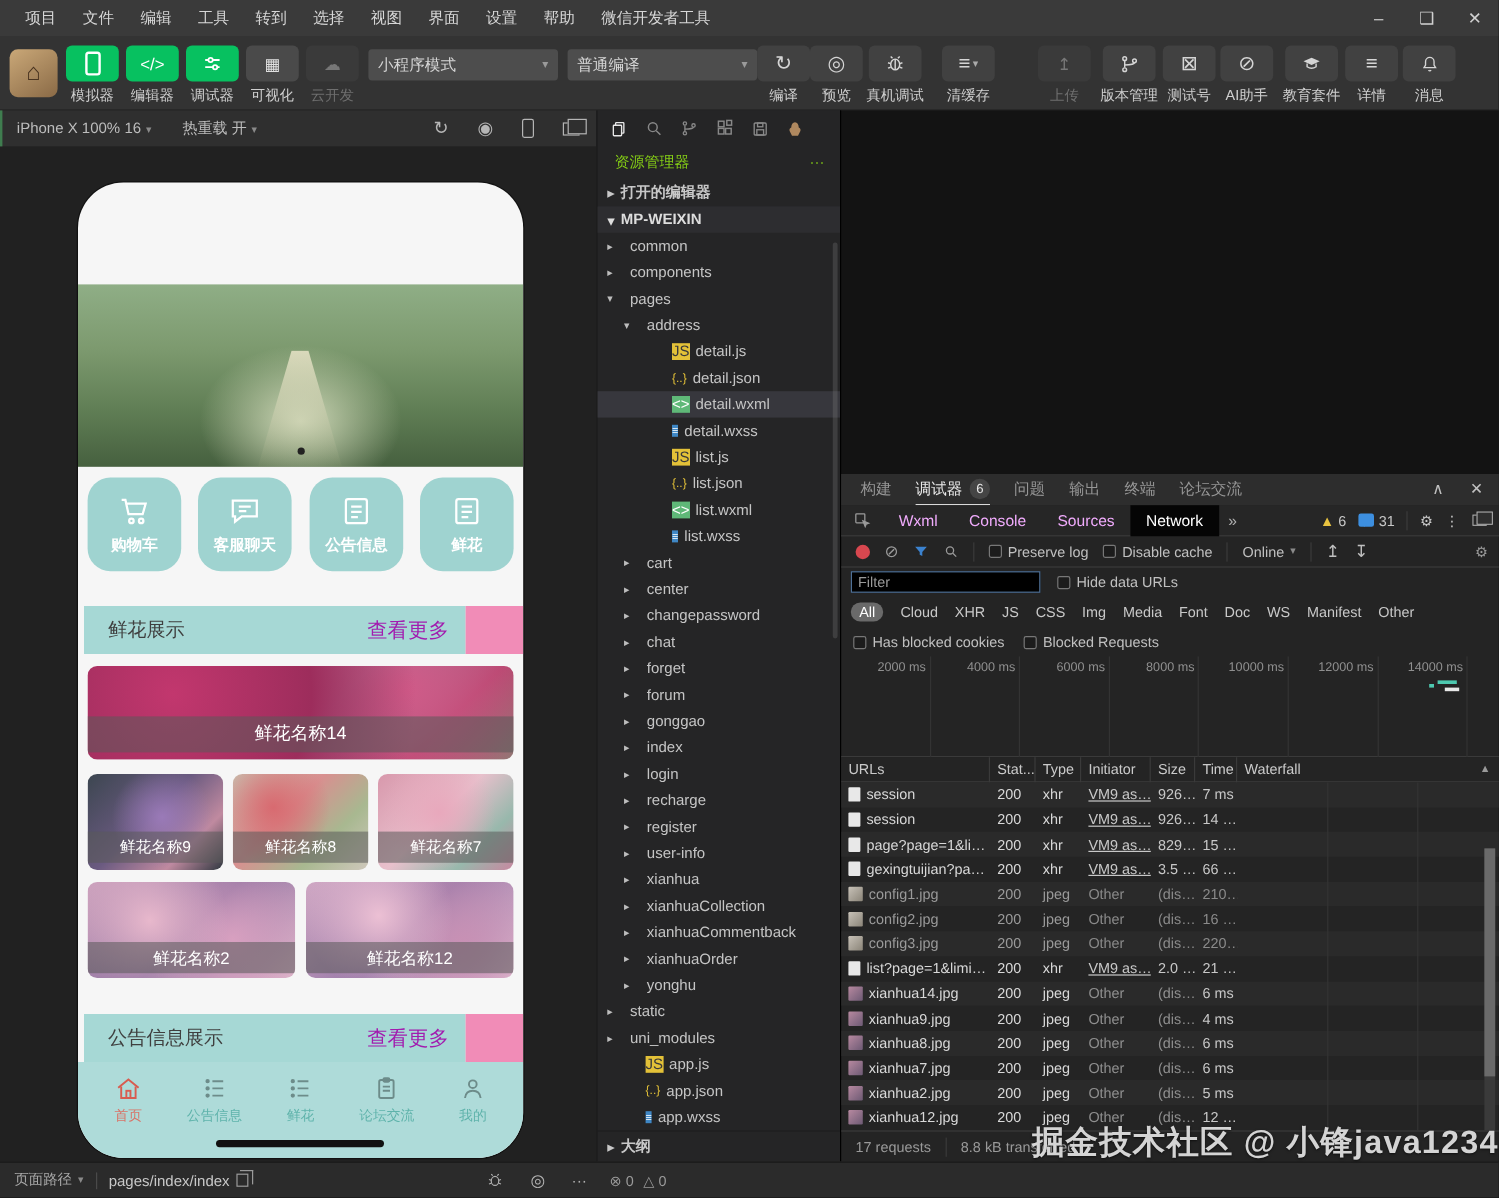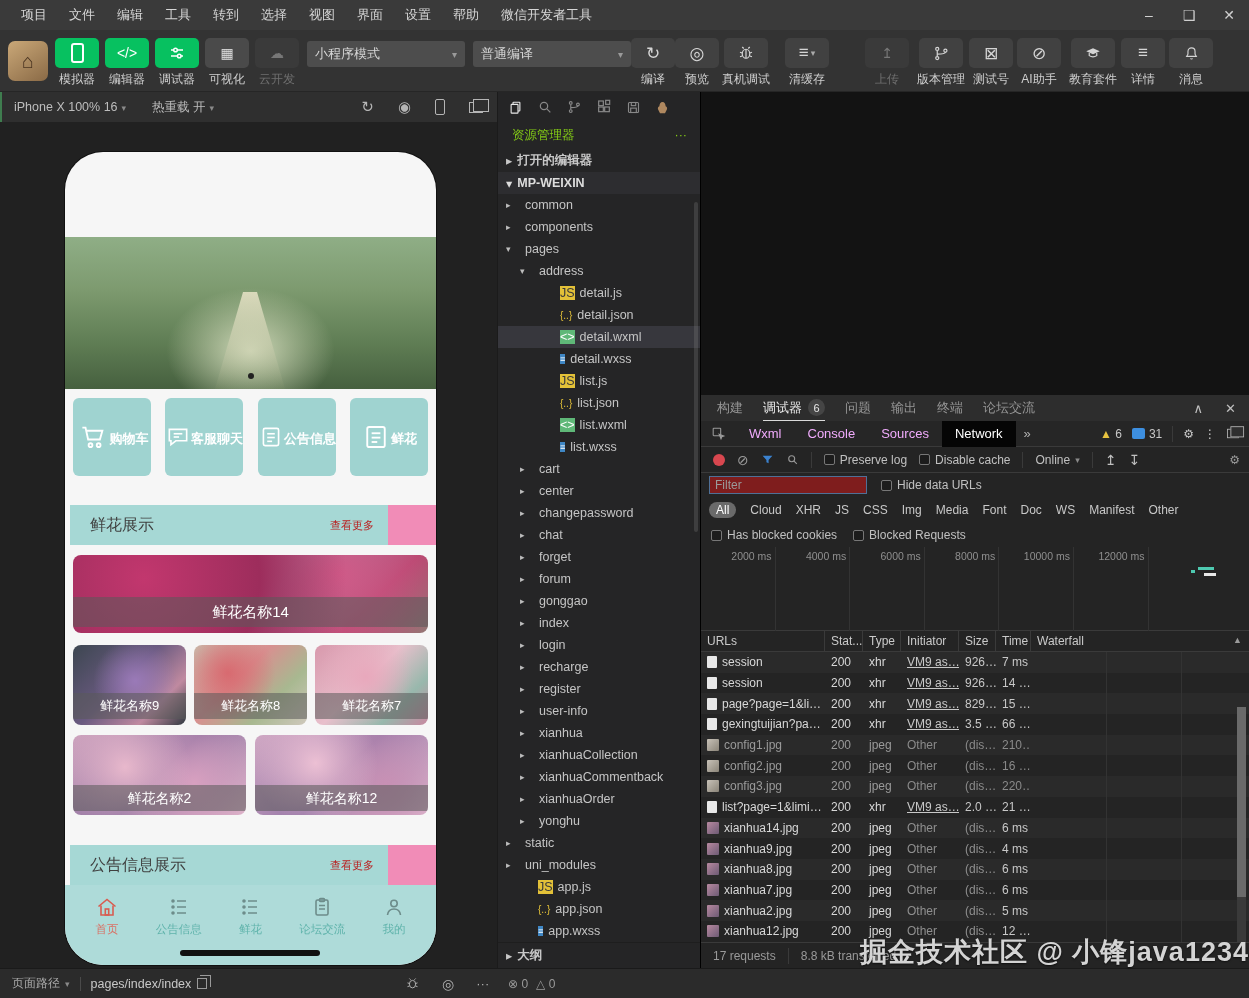--- a/index.html
+++ b/index.html
@@ -50,27 +50,27 @@
 #capsule{position:absolute;right:10px;top:48px;width:86px;height:29px;border:1px solid rgba(255,255,255,.45);background:rgba(0,0,0,.12);border-radius:15px;display:flex;align-items:center;color:#fff}
 #capsule .dots{flex:1;text-align:center;font-size:11px;letter-spacing:1px}
 #capsule .sep{width:1px;height:16px;background:rgba(255,255,255,.45)}
 #capsule .tgt{flex:1;text-align:center;font-size:15px}
 #hero{position:absolute;left:0;top:85px;width:371px;height:152px;background:
  radial-gradient(ellipse 120px 90px at 50% 75%,#cfd8b8 0%,rgba(207,216,184,0) 70%),
  linear-gradient(180deg,#8fae86 0%,#7d9a6f 35%,#5f7d54 70%,#46603f 100%)}
 #hero::before{content:"";position:absolute;left:150px;top:55px;width:70px;height:97px;background:linear-gradient(180deg,rgba(233,228,200,.85),rgba(120,140,100,.2));clip-path:polygon(40% 0,60% 0,100% 100%,0 100%)}
 #hero .dot{position:absolute;left:50%;bottom:10px;width:6px;height:6px;border-radius:50%;background:#222;transform:translateX(-50%)}
 .qrow{position:absolute;left:0;top:246px;width:371px;height:80px}
-.qbtn{position:absolute;top:0;width:78px;height:78px;background:#9fd3d0;border-radius:6px;display:flex;flex-direction:row;align-items:center;justify-content:center;color:#fff}
+.qbtn{position:absolute;top:0;width:78px;height:78px;background:#9fd3d0;border-radius:19px;display:flex;flex-direction:column;align-items:center;justify-content:center;color:#fff}
 .qbtn .lb{font-size:13px;font-weight:bold;margin-top:4px;white-space:nowrap}
 .secbar{position:absolute;left:5px;width:366px;height:40px}
 .secbar .teal{position:absolute;left:0;top:0;width:318px;height:40px;background:#a6d8d5;display:flex;align-items:center;justify-content:space-between;padding:0 14px 0 20px}
 .secbar .pinkend{position:absolute;left:318px;top:0;width:48px;height:40px;background:#f18cb7}
 .secbar .t{color:#3f3f3f;font-size:16px}
-.secbar .m{color:#b91c1c;font-size:11px}
+.secbar .m{color:#a21caf;font-size:17px}
 .card{position:absolute;border-radius:8px;overflow:hidden}
 .card .band{position:absolute;left:0;width:100%;background:rgba(90,90,90,.55);color:#fff;text-align:center}
 .f14{background:radial-gradient(circle at 20% 30%,#c2376e,#9d2d5c 40%,rgba(0,0,0,0) 70%),radial-gradient(circle at 75% 25%,#d05a88,transparent 60%),linear-gradient(135deg,#b03a68 0%,#c75988 30%,#8899a8 55%,#a83a60 80%,#6f8868 100%)}
 .f9{background:radial-gradient(circle at 55% 45%,#9a7ab8,transparent 55%),linear-gradient(135deg,#3c4650,#6a5a80 45%,#c08aa0 75%,#2f3840 100%)}
 .f8{background:radial-gradient(circle at 30% 35%,#d86a70,transparent 50%),linear-gradient(135deg,#c8c2b0,#d89090 40%,#a8b890 70%,#cfc8bc 100%)}
 .f7{background:radial-gradient(circle at 45% 40%,#e8a8bc,transparent 60%),linear-gradient(135deg,#d898ac,#e8c0cc 45%,#98b8ac 75%,#c888a0 100%)}
 .f2{background:radial-gradient(circle at 30% 40%,#e8b8cc,transparent 50%),radial-gradient(circle at 70% 60%,#d8a0c0,transparent 55%),linear-gradient(135deg,#caa0bc,#8f72a0 50%,#e0b8cc 100%)}
 .f12{background:radial-gradient(circle at 35% 35%,#ecc0d4,transparent 50%),radial-gradient(circle at 75% 65%,#c890b4,transparent 55%),linear-gradient(135deg,#d0a8c4,#9a7aa8 50%,#e4c0d4 100%)}
 #tabbar{position:absolute;left:0;top:733px;width:371px;height:80px;background:#aedbd9;display:flex;justify-content:space-around;padding:10px 6px 0}
 .tab{display:flex;flex-direction:column;align-items:center;width:64px}
@@ -117,21 +117,21 @@
 .msgico{width:13px;height:11px;background:#3d8fe0;border-radius:2px;position:relative}
 .msgico::after{content:"";position:absolute;left:2px;bottom:-3px;border:3px solid transparent;border-top-color:#3d8fe0}
 #nettools{position:absolute;left:0;top:52px;width:549px;height:26px;border-bottom:1px solid #3a3a3a;display:flex;align-items:center;gap:12px;padding-left:12px;color:#9a9a9a;font-size:12px}
 .recdot{width:12px;height:12px;border-radius:50%;background:#d8474f}
 .funnel{color:#3b82cf;font-size:12px}
 .vline{width:1px;height:16px;background:#3a3a3a}
 .cb{width:11px;height:11px;border:1px solid #777;border-radius:2px;background:#1c1c1c;flex:none}
 .nt-item{display:flex;align-items:center;gap:5px;color:#c0c0c0}
 #nettools .gear-r{position:absolute;right:10px;color:#9a9a9a}
 #filterrow{position:absolute;left:0;top:78px;width:549px;height:24px;display:flex;align-items:center;gap:14px;padding-left:8px}
-#filterbox{width:158px;height:18px;border:1px solid #4f7097;background:#7f1d1d;color:#9a9a9a;font-size:12px;padding:0 5px;display:flex;align-items:center}
+#filterbox{width:158px;height:18px;border:1px solid #4f7097;background:#000000;color:#9a9a9a;font-size:12px;padding:0 5px;display:flex;align-items:center}
 #pills{position:absolute;left:0;top:102px;width:549px;height:26px;display:flex;align-items:center;gap:14px;padding-left:8px}
 #pills .pf{color:#c8c8c8;font-size:12px}
 #pills .pf.active{background:#6a6a6a;color:#fff;border-radius:9px;padding:1px 7px}
 #blockrow{position:absolute;left:0;top:128px;width:549px;height:24px;display:flex;align-items:center;gap:16px;padding-left:10px}
 #timeline{position:absolute;left:0;top:152px;width:549px;height:84px;border-bottom:1px solid #3a3a3a;display:flex}
 #timeline .tk{width:74.6px;height:84px;border-right:1px solid #333;color:#8f8f8f;font-size:10.5px;text-align:right;padding:3px 3px 16px 0;flex:none}
 #colhdr{position:absolute;left:0;top:236px;width:549px;height:21px;background:#242424;border-bottom:1px solid #3a3a3a;display:flex;color:#cacaca;font-size:12px}
 .hc{border-right:1px solid #3a3a3a;padding:3px 0 0 6px;height:21px;overflow:hidden;white-space:nowrap}
 .w-name{width:124px}.w-st{width:38px}.w-ty{width:38px}.w-init{width:58px}.w-sz{width:37px}.w-tm{width:35px}.w-wf{width:219px;border-right:none;position:relative}
 #colhdr .sort{position:absolute;right:8px;top:4px;font-size:9px;color:#9a9a9a}
@@ -807,20 +807,21 @@
   </div>
 
   <div id="timeline">
 
   <span class="tk">2000 ms</span>
       <span class="tk">4000 ms</span>
       <span class="tk">6000 ms</span>
       <span class="tk">8000 ms</span>
       <span class="tk">10000 ms</span>
       <span class="tk">12000 ms</span>
+      <span class="tk">14000 ms</span>
     </div>
 
   <div id="colhdr">
     <span class="hc w-name">URLs</span>
     <span class="hc w-st">Stat...</span>
     <span class="hc w-ty">Type</span>
     <span class="hc w-init">Initiator</span>
     <span class="hc w-sz">Size</span>
     <span class="hc w-tm">Time</span>
     <span class="hc w-wf"><span>Waterfall</span><span class="sort">▲</span></span>

